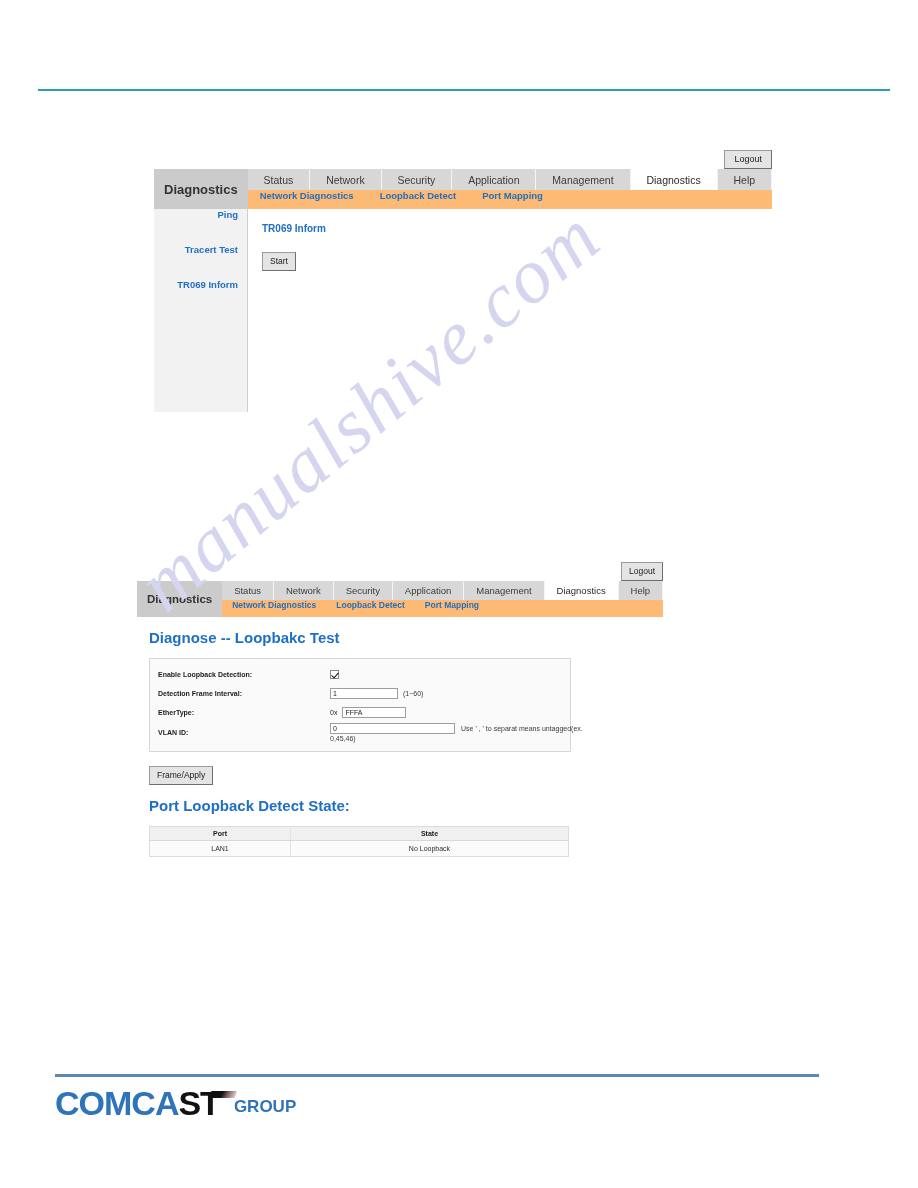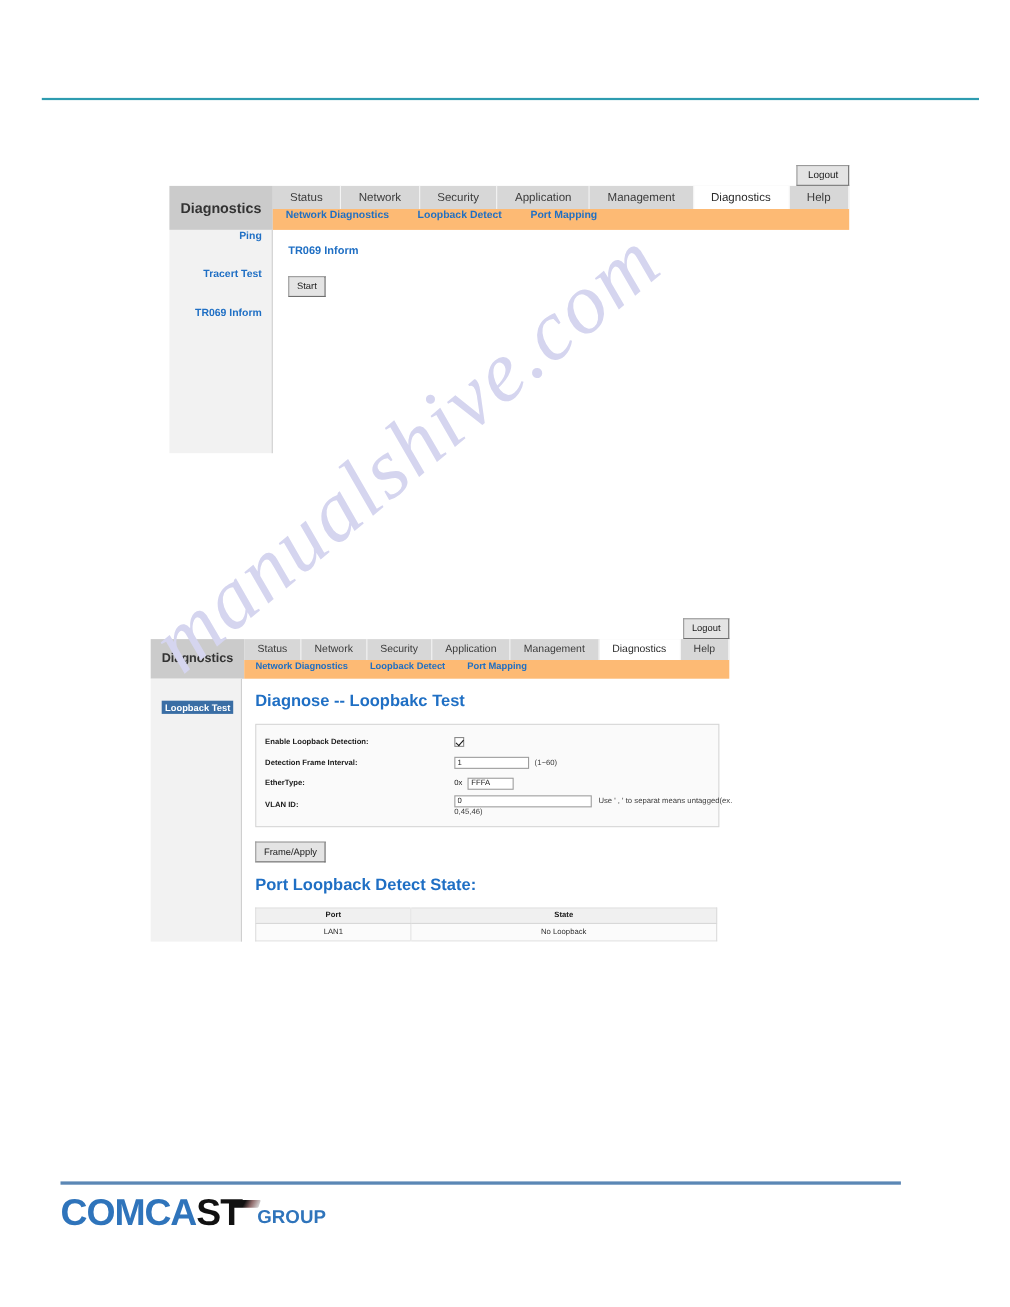--- a/index.html
+++ b/index.html
@@ -221,21 +221,21 @@
     border: 1px solid #9d9d9d;
     background: #ffffff;
     font-size: 7px;
     height: 11px;
     line-height: 11px;
     padding: 0 2px;
     color: #1a1a1a;
     box-sizing: border-box;
   }
   .txt-a { width: 68px; }
-  .txt-b { width: 42px; }
+  .txt-b { width: 64px; }
   .txt-c { width: 125px; }
   .hint { font-size: 7px; color: #3a3a3a; white-space: nowrap; }
   .prefix { font-size: 7px; color: #1a1a1a; }
   .chk {
     width: 9px; height: 9px;
     border: 1px solid #8a8a8a;
     background: #ffffff;
     position: relative;
     box-sizing: border-box;
   }
@@ -392,23 +392,20 @@
       </div>
       <div class="navrow-sub b">
         <span class="sublink b">Network Diagnostics</span>
         <span class="sublink b">Loopback Detect</span>
         <span class="sublink b">Port Mapping</span>
       </div>
     </div>
   </div>
 
   <div class="bodywrap">
-    <div class="side side-b">
-      <div class="side-item b selected">Loopback Test</div>
-    </div>
     <div class="content content-b">
       <div class="sect-title b">Diagnose -- Loopbakc Test</div>
 
       <div class="form-box">
         <div class="frow">
           <div class="flabel">Enable Loopback Detection:</div>
           <div class="fctl">
             <span class="chk"></span>
           </div>
         </div>

